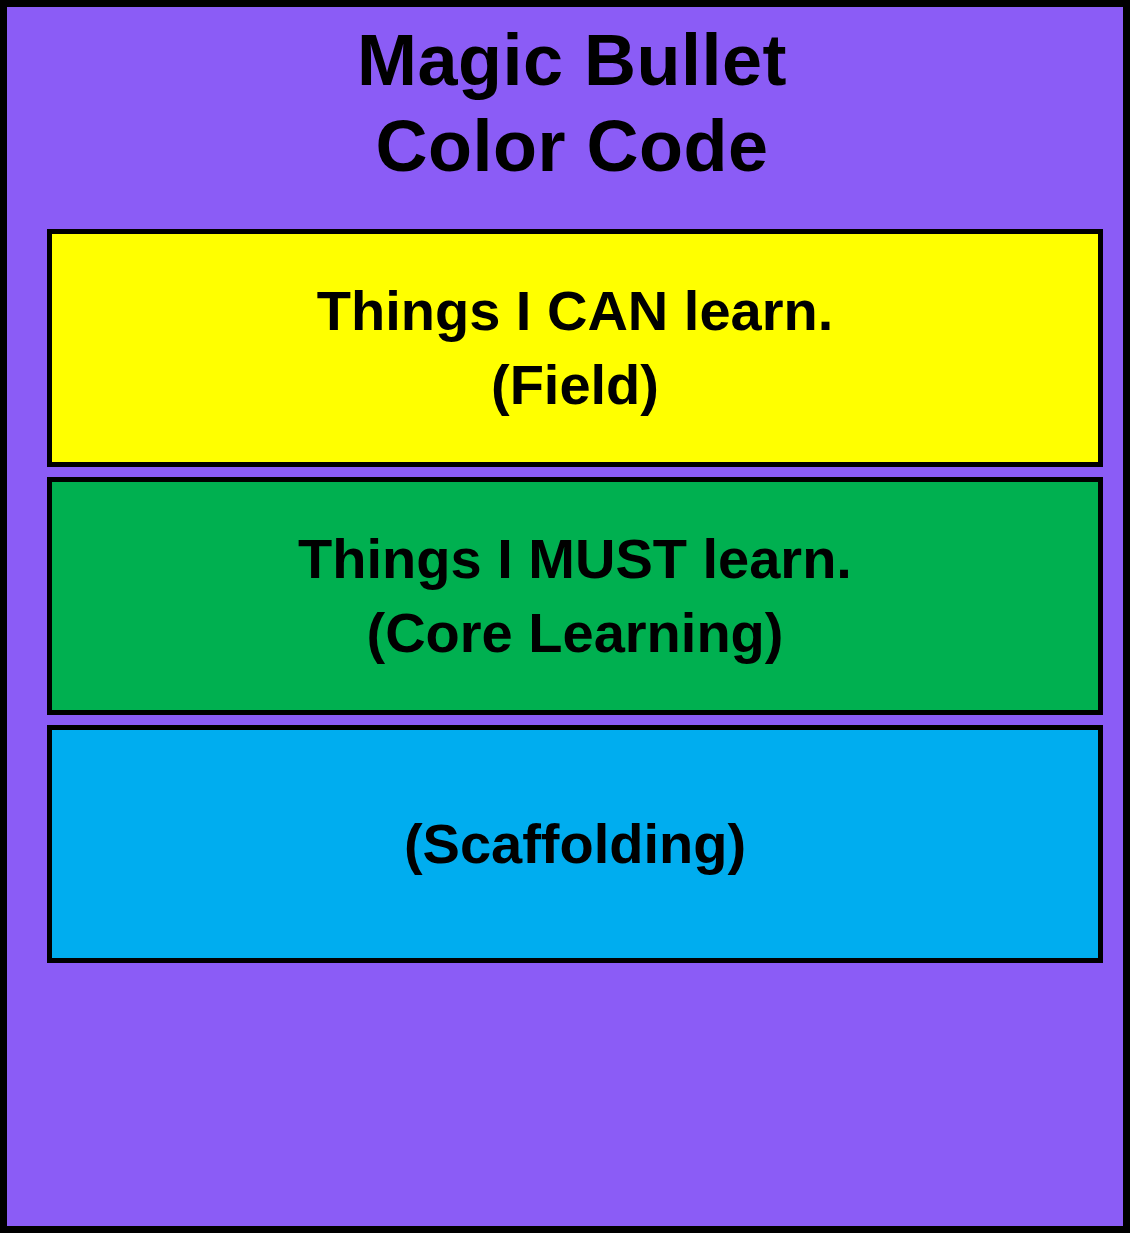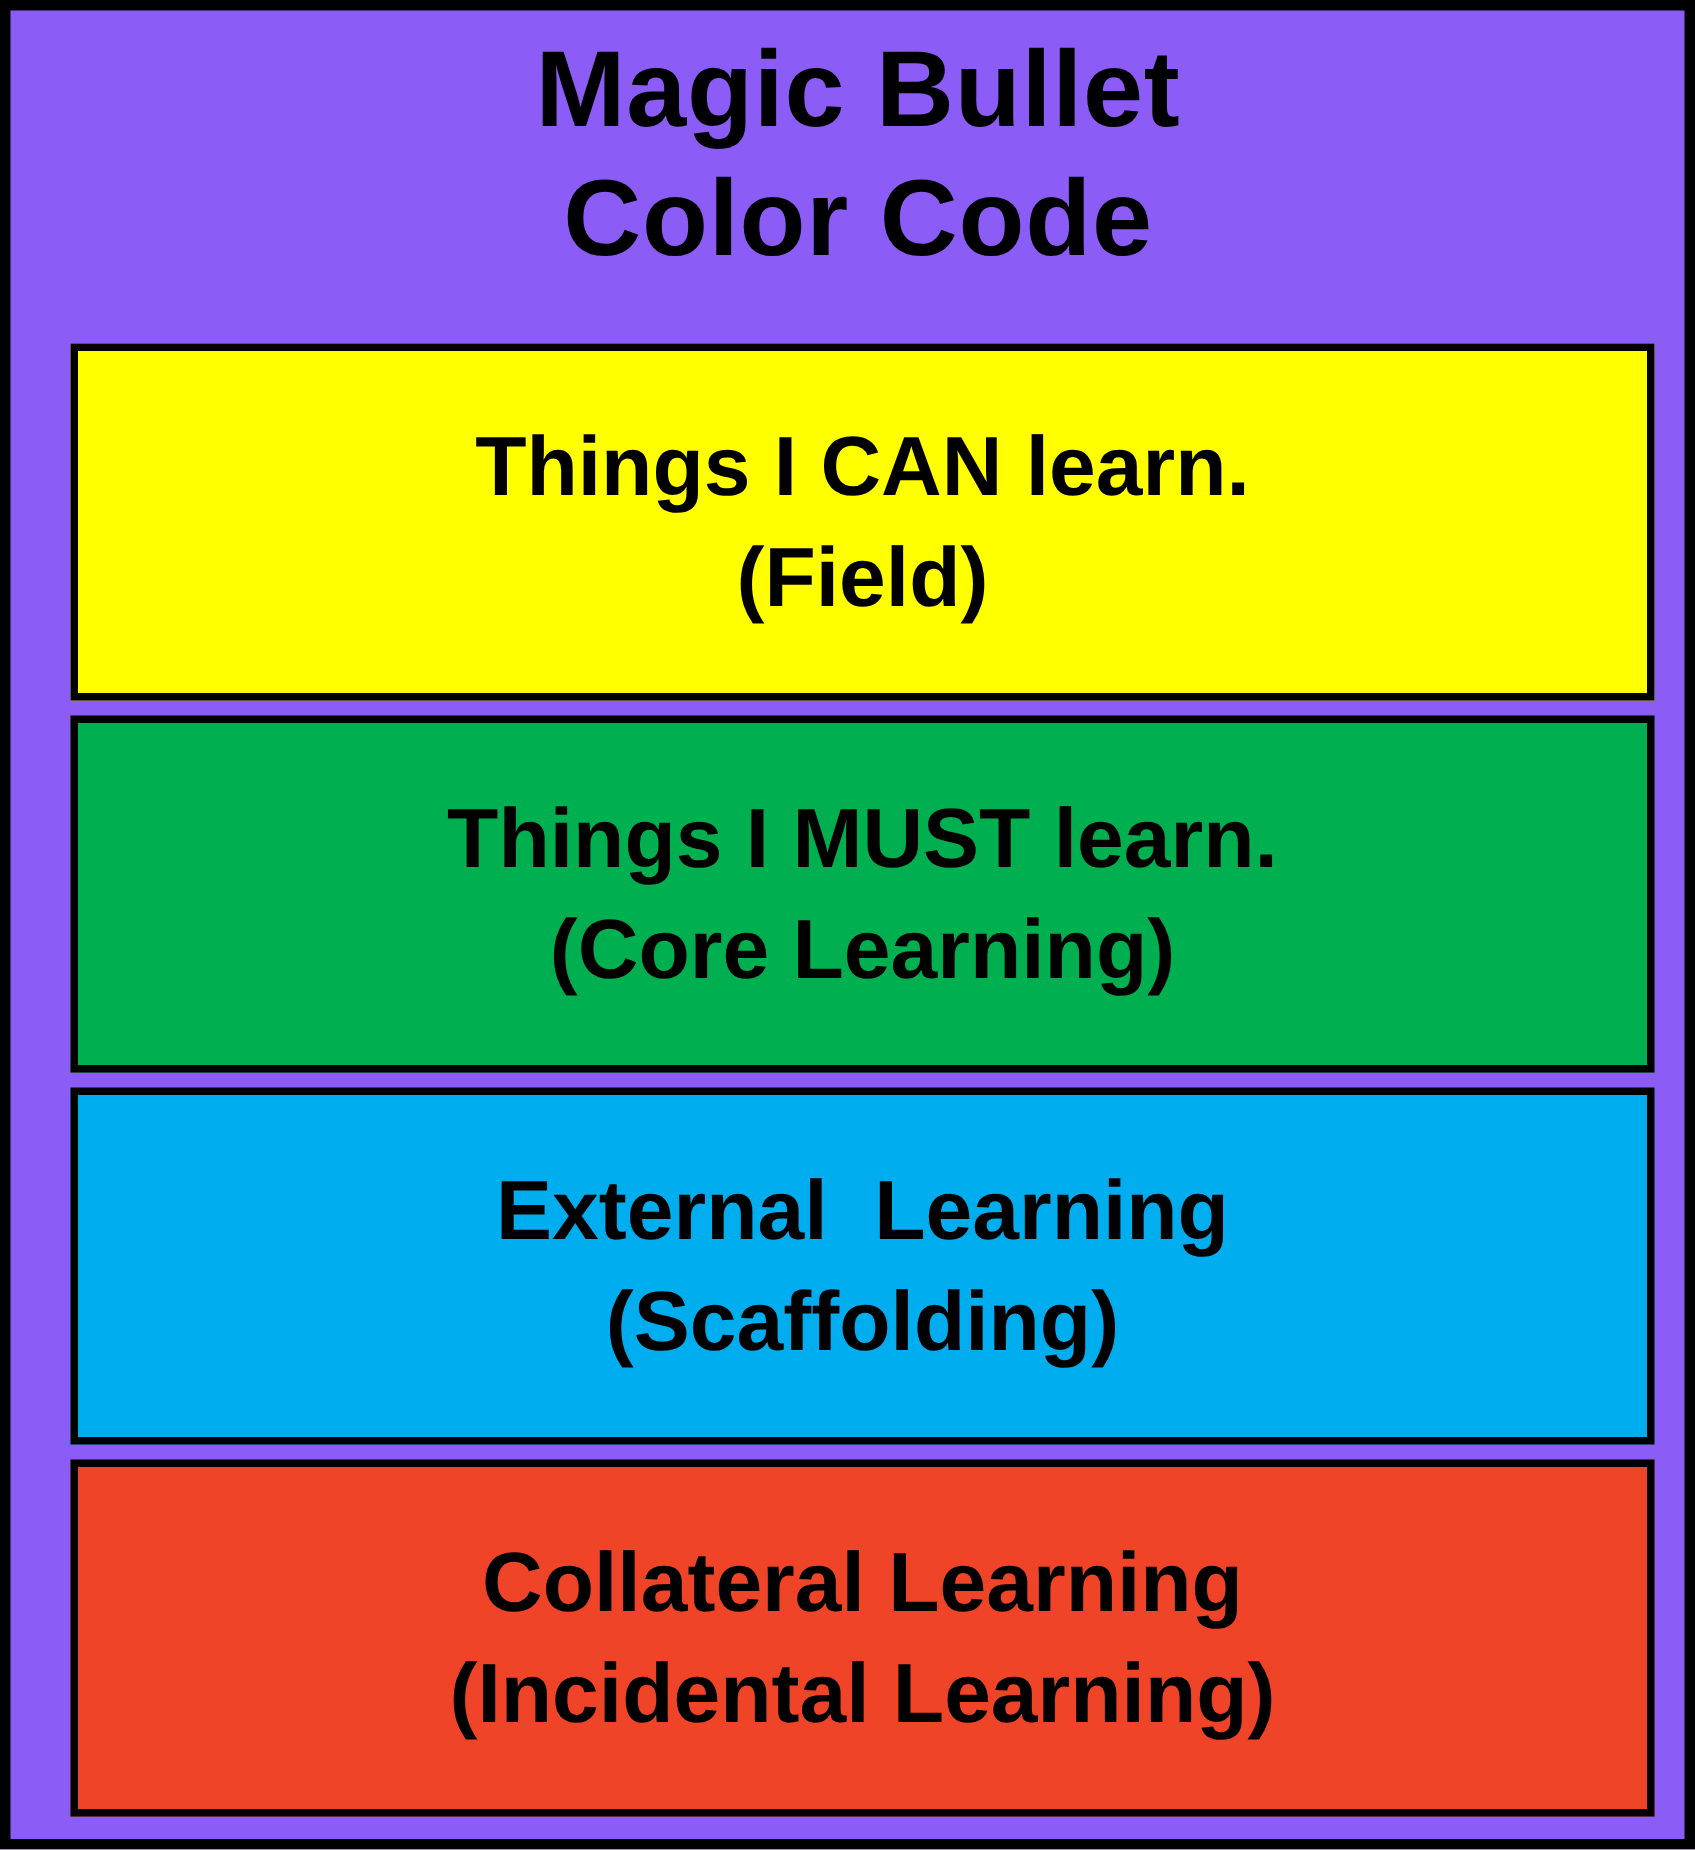--- a/index.html
+++ b/index.html
@@ -108,25 +108,20 @@
       <span class="band-text">Things I CAN learn.</span>
       <span class="band-text">(Field)</span>
     </div>
 
     <div class="band band-2" style="background-color: rgb(0, 176, 80);">
       <span class="band-text">Things I MUST learn.</span>
       <span class="band-text">(Core Learning)</span>
     </div>
 
     <div class="band band-3" style="background-color: rgb(0, 173, 239);">
-      <span class="band-text">External  Learning</span>
       <span class="band-text">(Scaffolding)</span>
     </div>
 
-    <div class="band band-4" style="background-color: rgb(239, 68, 39);">
-      <span class="band-text">Collateral Learning</span>
-      <span class="band-text">(Incidental Learning)</span>
-    </div>
 
   </div>
 
 
 </div>
 
 </body></html>

